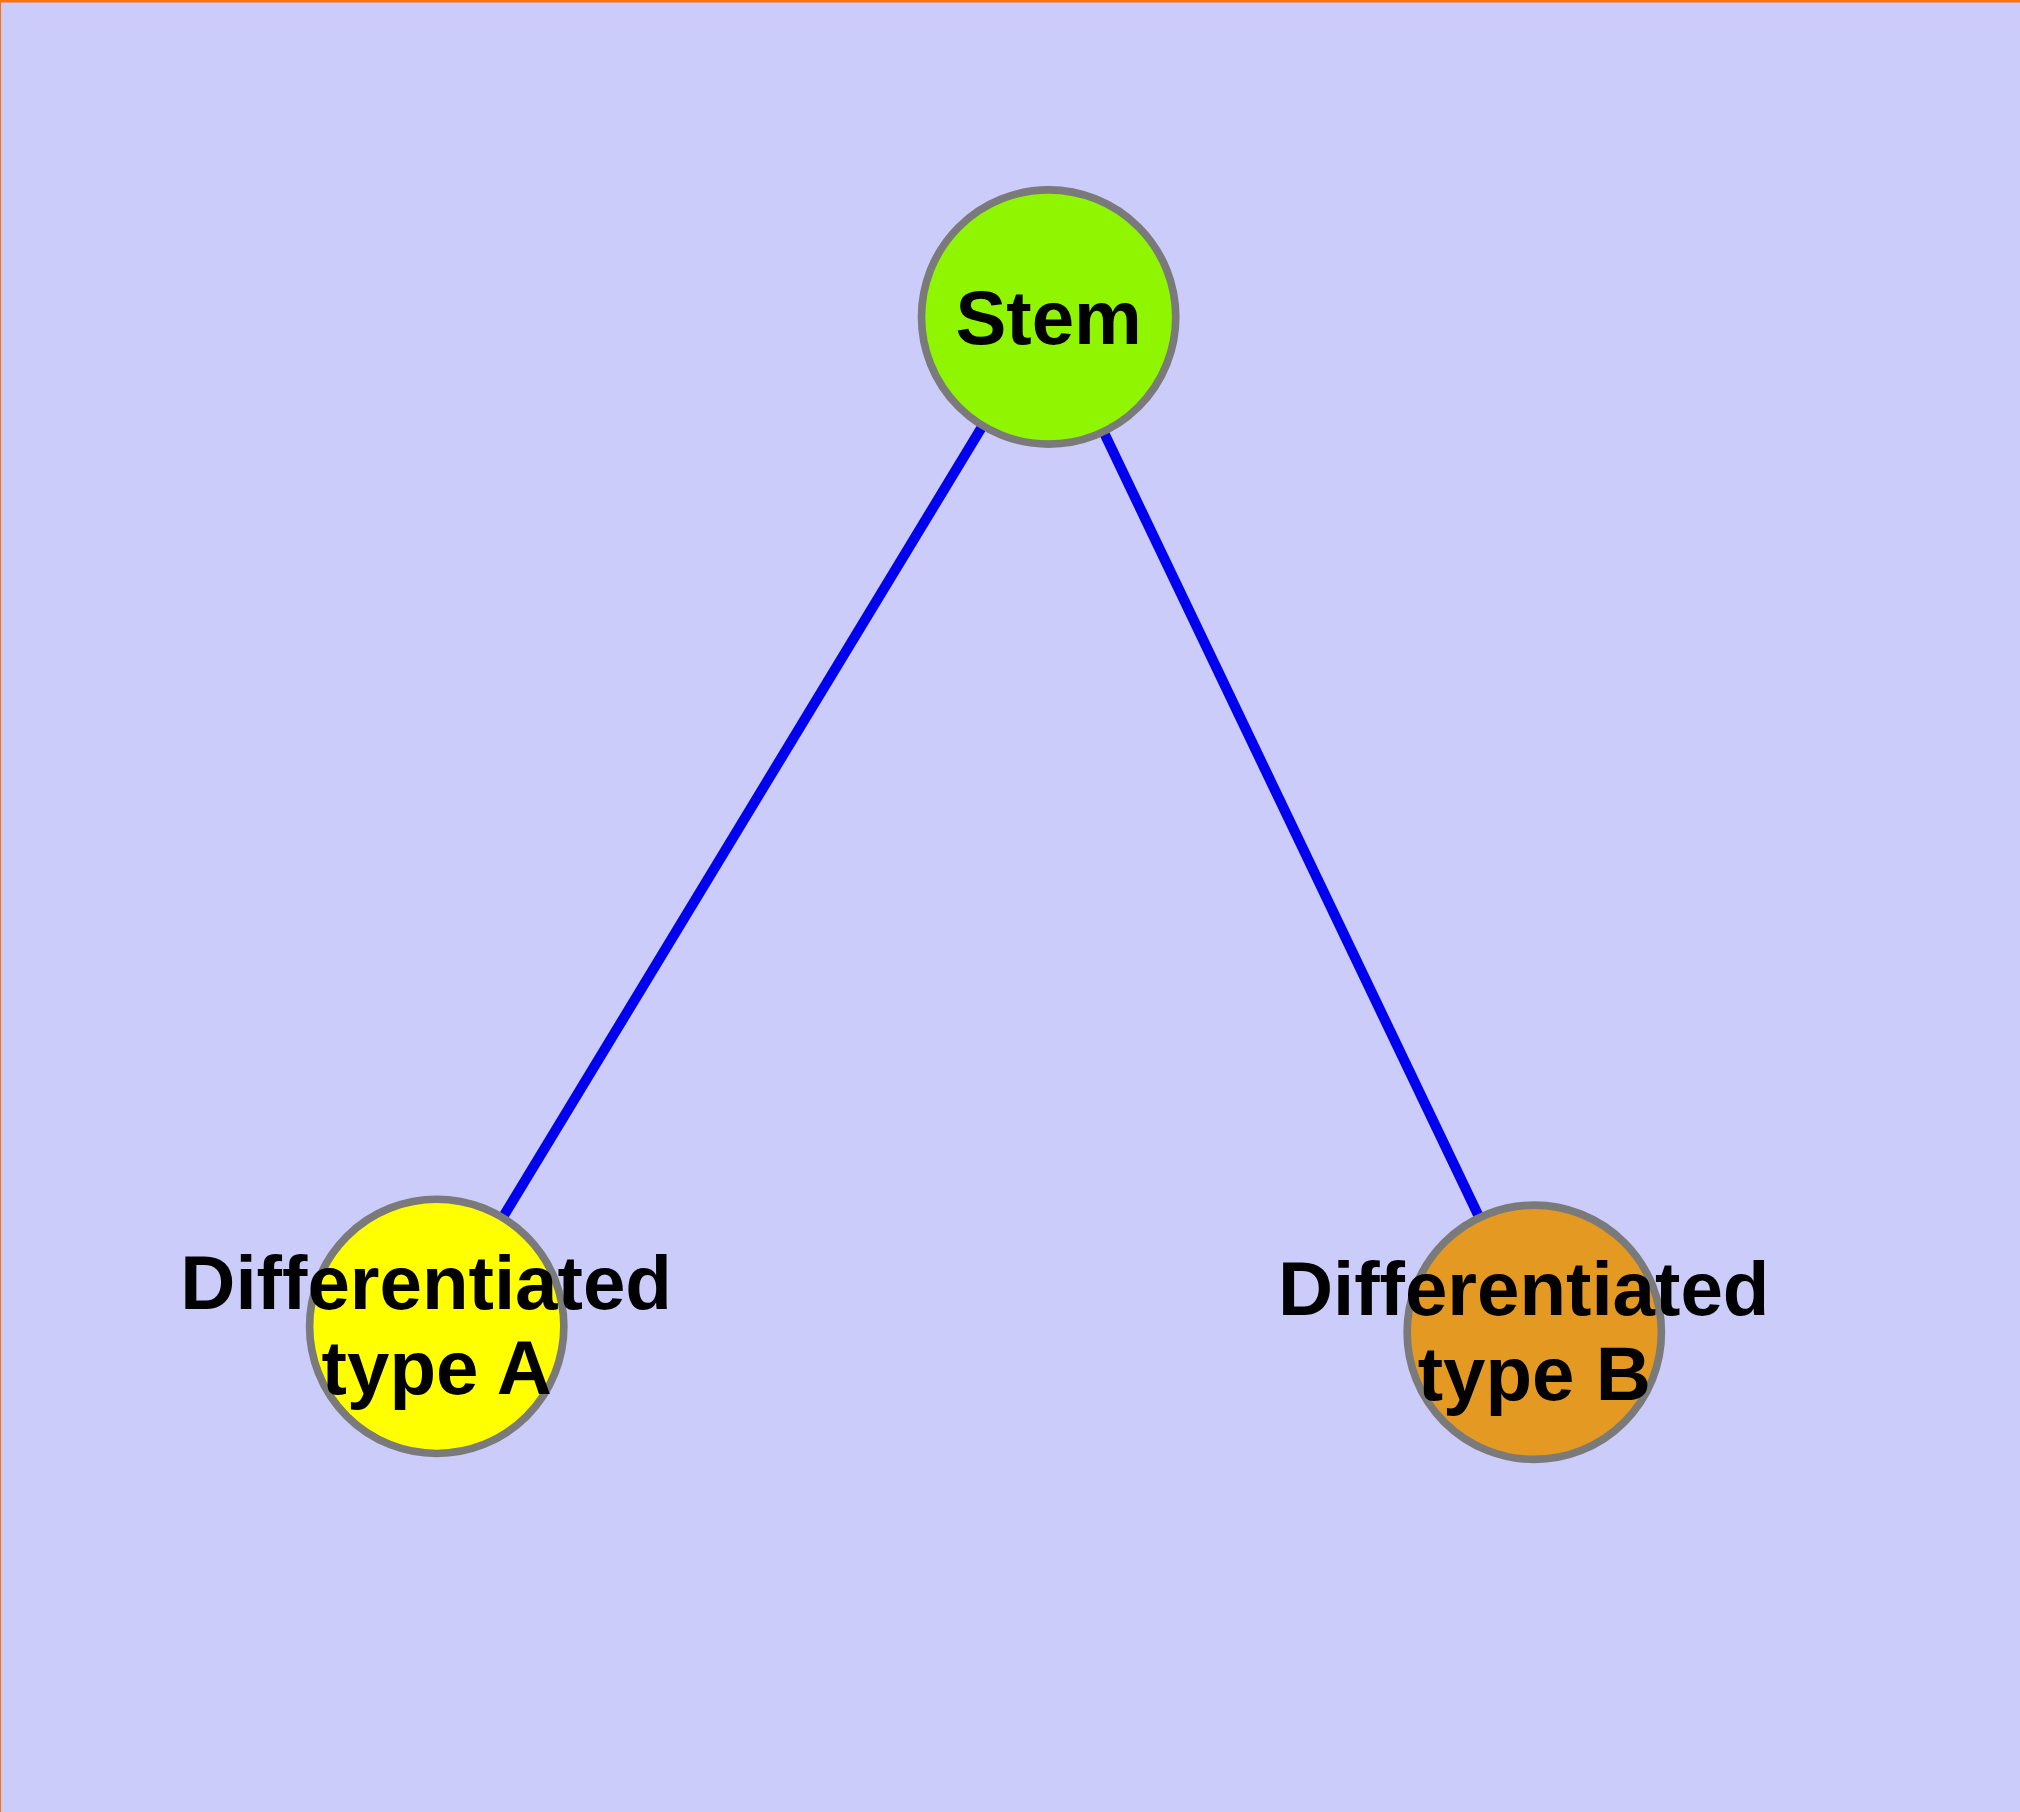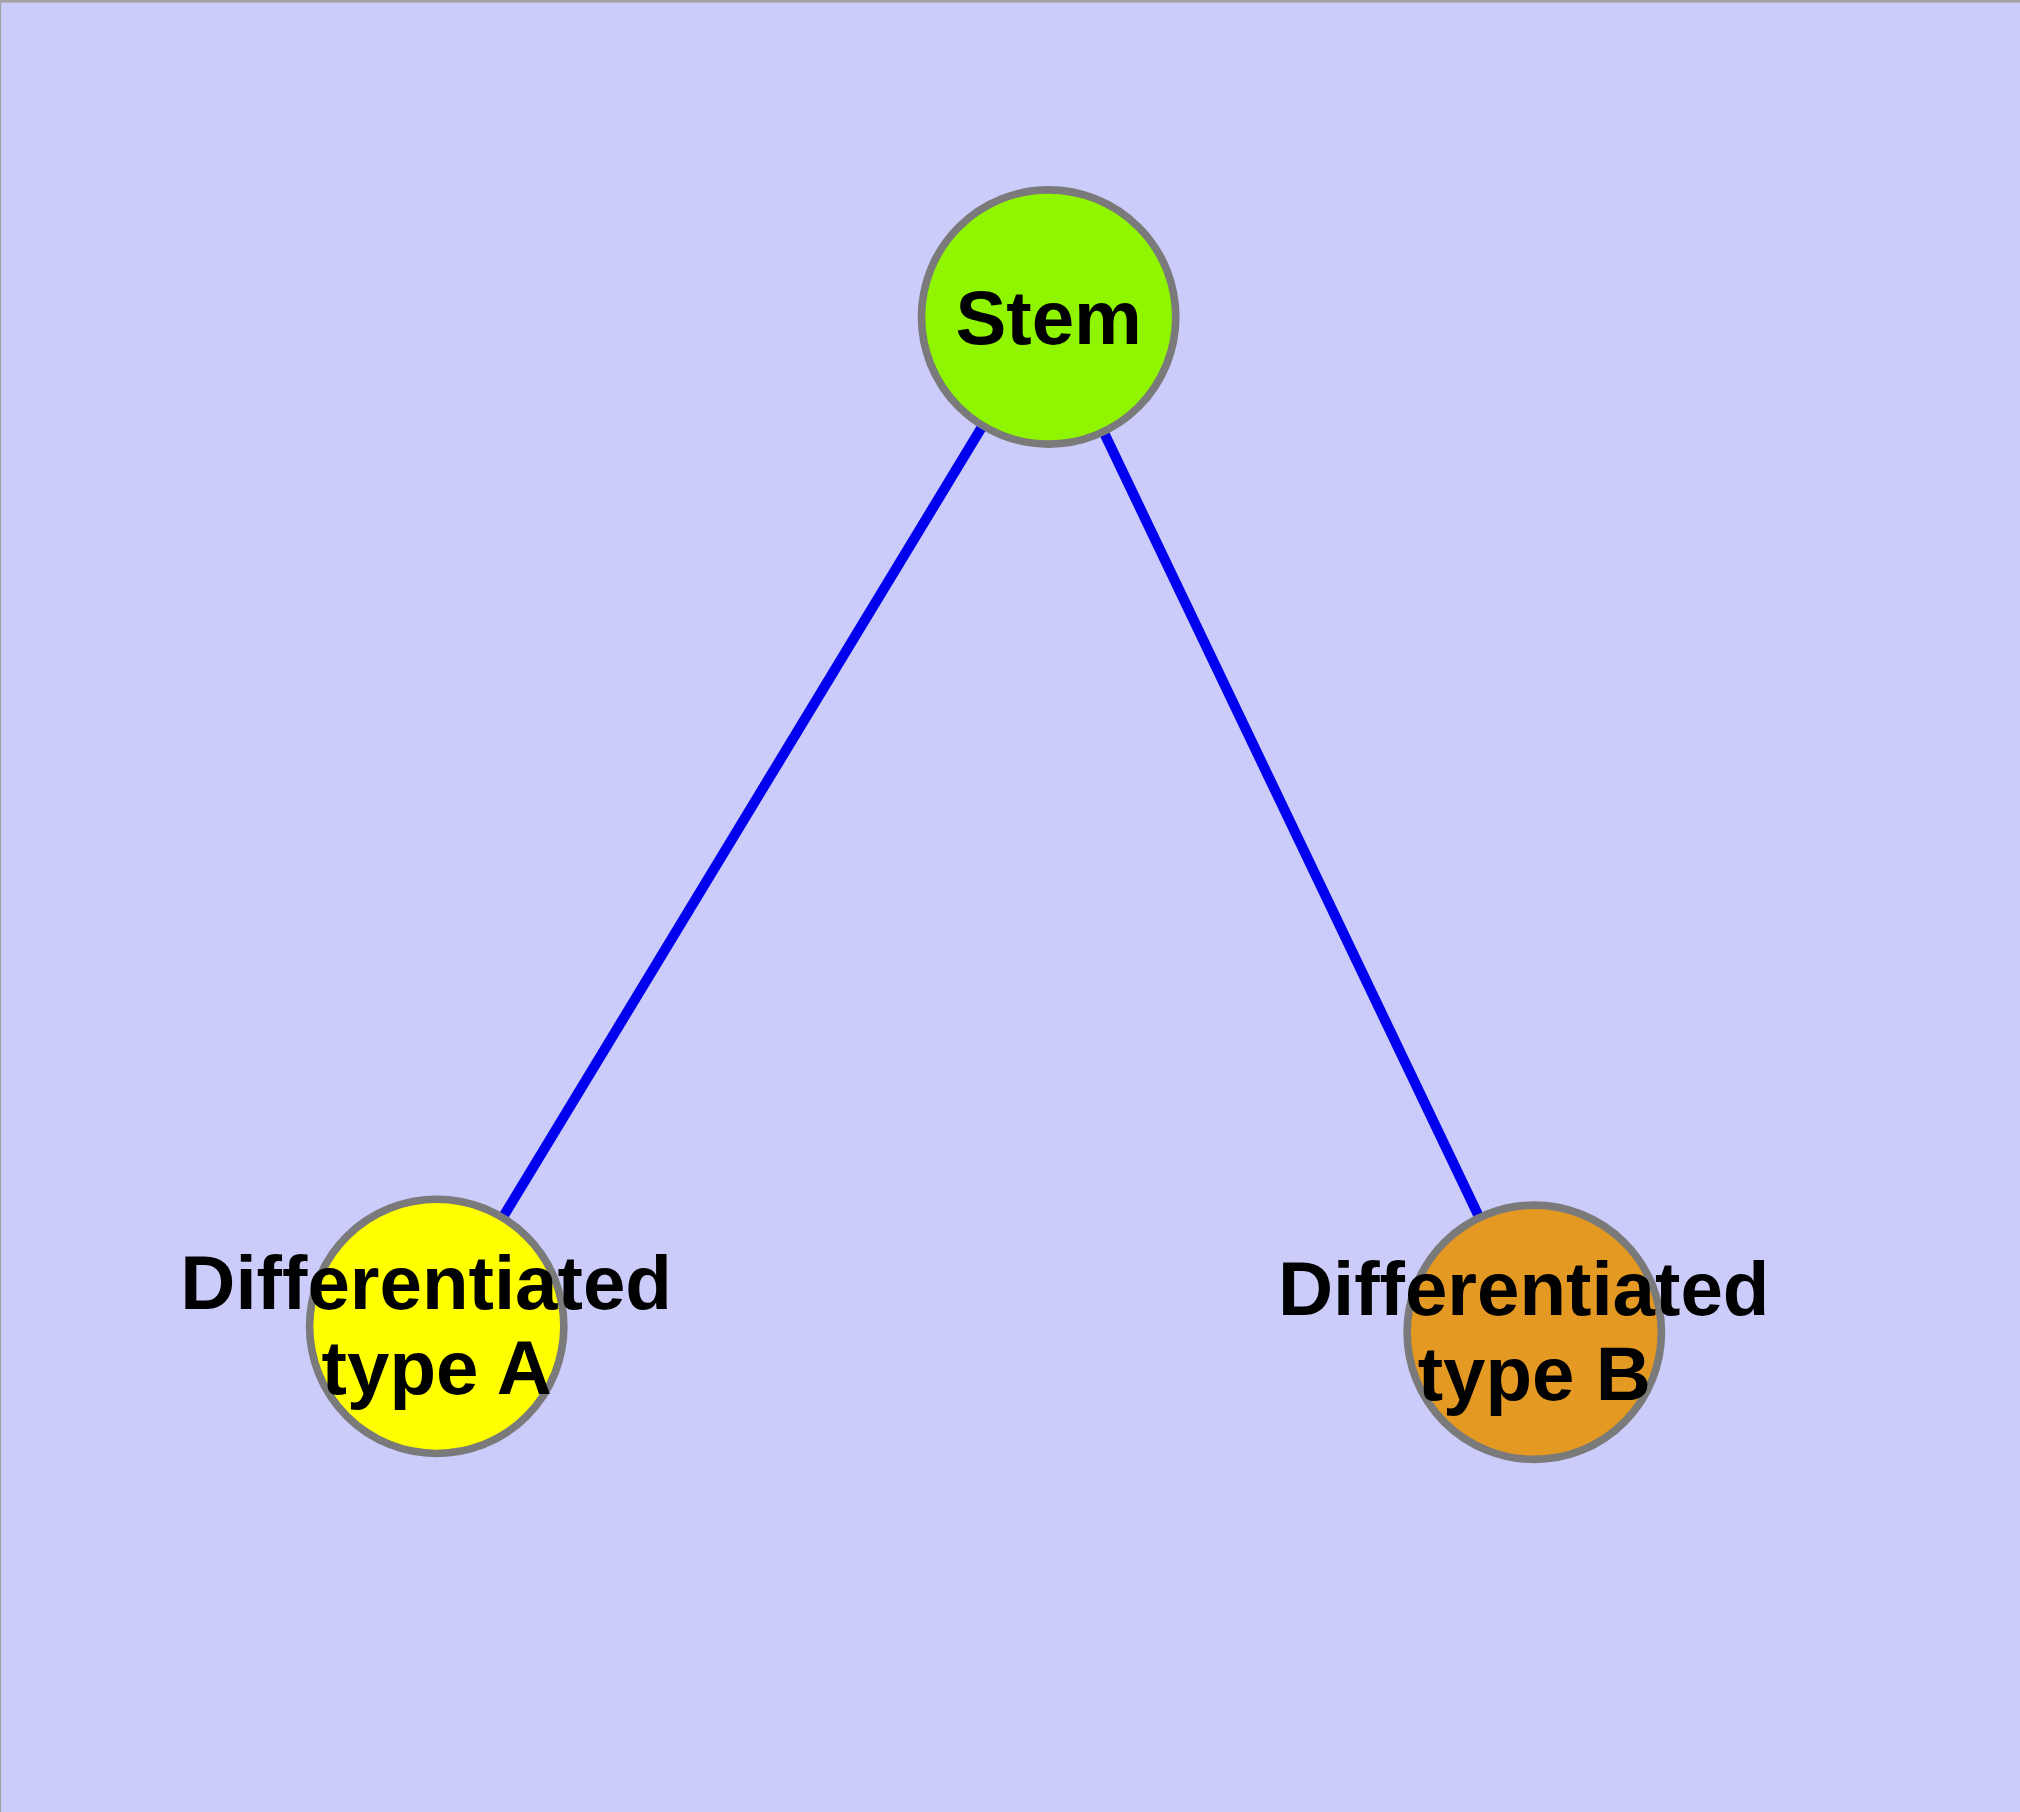--- a/index.html
+++ b/index.html
@@ -4,21 +4,21 @@
 <style>
   html, body {
     margin: 0;
     padding: 0;
     background: #ffffff;
   }
   .frame {
     position: relative;
     width: 2021px;
     height: 1812px;
-    background: #a3a3a3;
+    background: #f97316;
     overflow: hidden;
   }
   svg.graph {
     position: absolute;
     top: 0;
     left: 0;
     width: 2021px;
     height: 1812px;
     display: block;
   }

